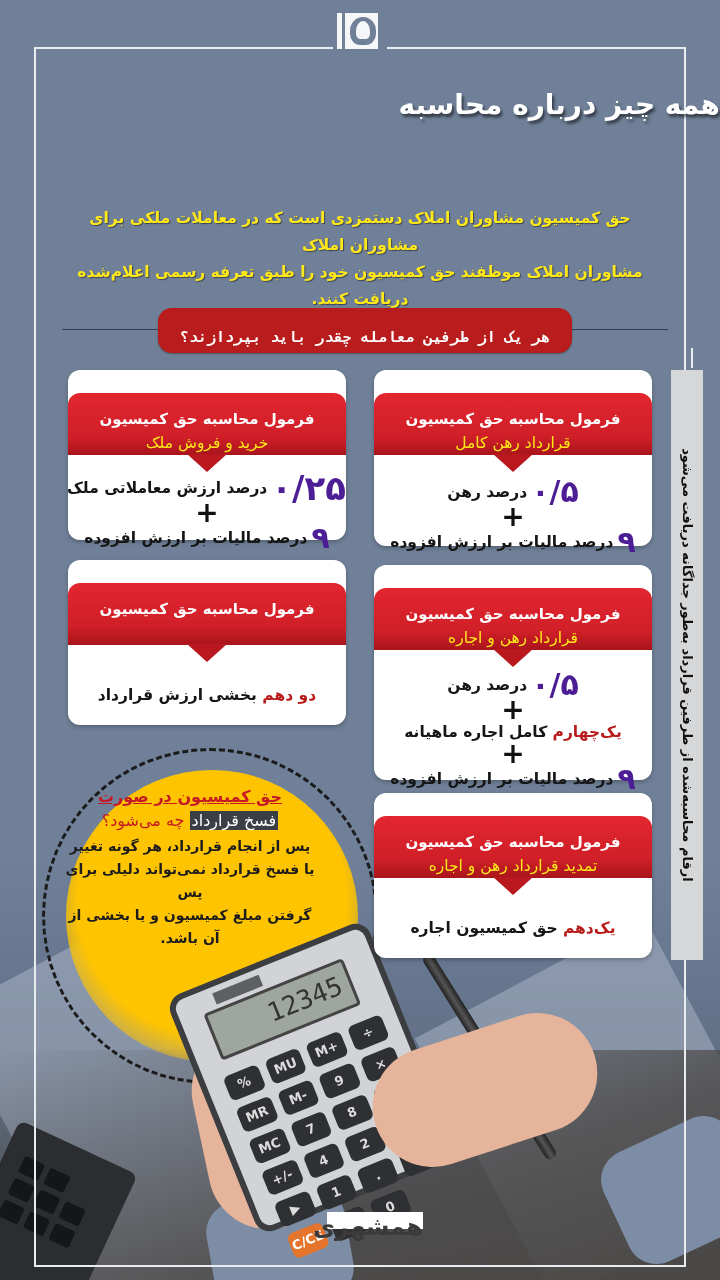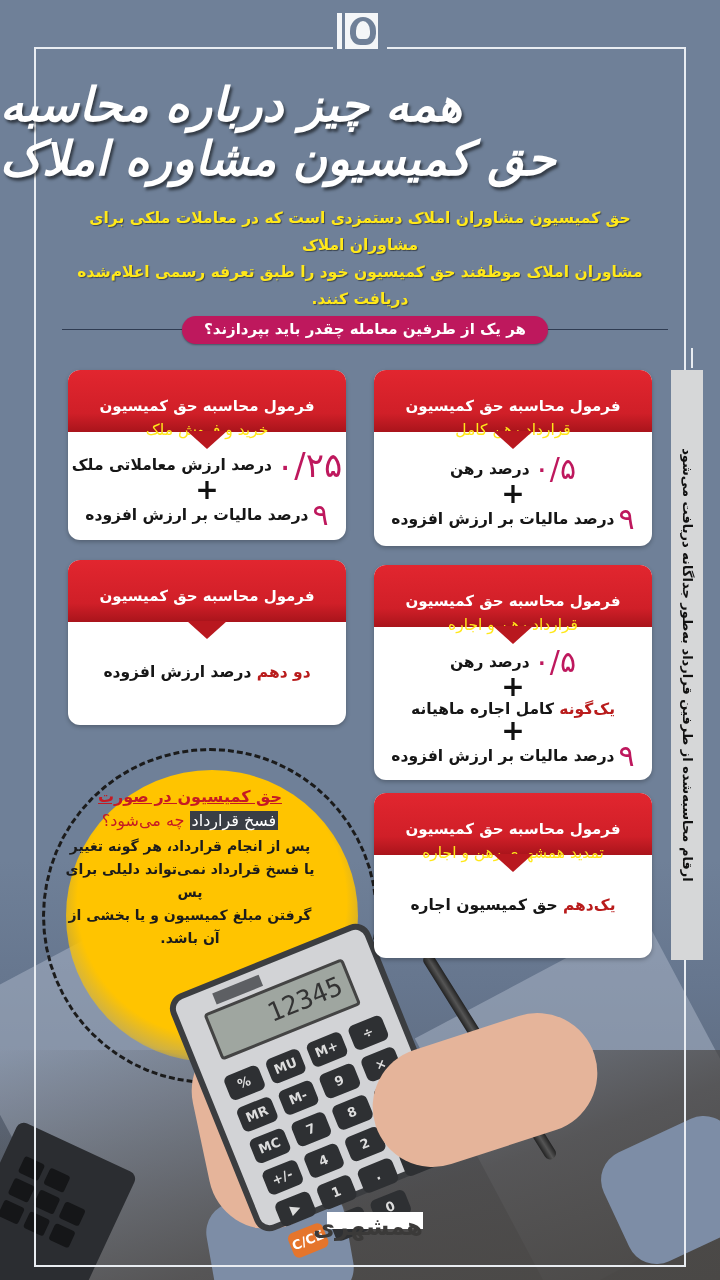--- a/index.html
+++ b/index.html
@@ -47,40 +47,39 @@
     border: 2px solid #e9edf2; border-bottom: 2px solid #e9edf2;
   }
   .logo-top {
     position: absolute; left: 333px; top: 10px; width: 54px; height: 42px;
     background: #6f8098; display: flex; align-items: center; justify-content: center;
   }
   .logo-top .box { width: 36px; height: 36px; background:#f4f6f8; position:relative; border-left: 3px solid #6f8098; box-shadow: -5px 0 0 #f4f6f8; }
   .logo-top .glyph { position:absolute; left: 5px; top: 4px; width: 26px; height: 28px; border-radius: 50% 50% 40% 40%; border: 6px solid #6f8098; border-top-width: 4px; }
 
   .title {
-    position: absolute; left: 0; right: 0; top: 78px; text-align: left;
-    color: #fff; font-weight: bold; font-size: 47px; line-height: 54px;
+    position: absolute; left: 0; right: 0; top: 78px; text-align: right;
+    color: #fff; font-weight: bold; font-size: 28px; line-height: 54px;
     text-shadow: 2px 3px 3px rgba(0,0,0,.55);
-    font-style: italic;
   }
   .intro {
     position: absolute; left: 55px; right: 55px; top: 205px; text-align: center;
     color: #ffe81a; font-weight: bold; font-size: 15.5px; line-height: 27px;
     text-shadow: 1px 1px 1px rgba(0,0,0,.45);
   }
   .question-row {
     position: absolute; left: 62px; right: 52px; top: 316px; height: 28px;
     display: flex; align-items: center; justify-content: center;
   }
   .question-row::before {
     content: ""; position: absolute; left: 0; right: 0; top: 13px; height: 1px; background: #2f3c52;
   }
   .question-pill {
-    position: relative; background: #be185d; color: #fff; font-weight: bold; font-size: 15px;
-    padding: 4px 22px 6px; border-radius: 14px; box-shadow: 0 1px 2px rgba(0,0,0,.35);
+    position: relative; background: #b91c1c; color: #fff; font-weight: bold; font-size: 15px;
+    padding: 20px 22px 6px; border-radius: 14px; box-shadow: 0 1px 2px rgba(0,0,0,.35); font-family: Liberation Mono, monospace;
   }
 
   
   .side-line { position:absolute; left: 691px; top: 348px; width: 2px; height: 20px; background:#e9edf2; }
   .side-note {
     position: absolute; left: 671px; top: 370px; width: 32px; height: 590px;
     background: #d6d7d8;
   }
   .side-note span {
     position: absolute; left: 50%; top: 50%;
@@ -88,32 +87,32 @@
     white-space: nowrap; font-size: 13px; font-weight: bold; color: #111;
   }
 
   
   .card {
     position: absolute; background: #fff; border-radius: 12px; overflow: visible;
     box-shadow: 0 2px 4px rgba(0,0,0,.25);
   }
   .card .head {
     position: relative; background: linear-gradient(180deg, #e2262f 0%, #d01f28 70%, #a9141b 100%);
-    border-radius: 12px 12px 0 0; text-align: center; padding-top: 24px; height: 62px;
+    border-radius: 12px 12px 0 0; text-align: center; padding-top: 14px; height: 62px; margin-top: 23px;
   }
   .card .head::after {
     content: ""; position: absolute; left: 50%; bottom: -17px; margin-left: -20px;
     width: 0; height: 0; border-left: 20px solid transparent; border-right: 20px solid transparent;
     border-top: 18px solid #b9181f;
   }
   .card .head .l1 { color: #fff; font-weight: bold; font-size: 15px; line-height: 24px; }
   .card .head .l2 { color: #ffe81a; font-weight: normal; font-size: 15.5px; line-height: 24px; }
   .card .body { text-align: center; padding-top: 20px; }
   .line { font-size: 15.5px; font-weight: bold; color: #161616; line-height: 24px; white-space: nowrap; }
-  .line .num { color: #be185d; font-size: 34px; font-weight: normal; vertical-align: middle; margin-left: 4px; line-height: 30px; }
+  .line .num { color: #4c1d95; font-size: 34px; font-weight: bold; vertical-align: middle; margin-left: 4px; line-height: 30px; }
   .line .num.small { font-size: 30px; }
   .line .red { color: #b91c1c; }
   .plus { font-size: 28px; font-weight: bold; line-height: 20px; color: #111; }
 
   
   .circle-dash {
     position: absolute; left: 42px; top: 748px; width: 336px; height: 336px; border-radius: 50%;
     border: 3px dashed #1b1b1b;
   }
   .circle-fill {
@@ -192,21 +191,20 @@
 
 <div class="frame"></div>
 <div class="logo-top">
   <div class="box">
       <div class="glyph"></div>
     </div>
 </div>
 
 <div class="title">
   <div>همه چیز درباره محاسبه</div>
-  <div>حق کمیسیون مشاوره املاک</div>
 </div>
 
 <div class="intro">
   <div>حق کمیسیون مشاوران املاک دستمزدی است که در معاملات ملکی برای مشاوران املاک</div>
   <div>مشاوران املاک موظفند حق کمیسیون خود را طبق تعرفه رسمی اعلام‌شده دریافت کنند.</div>
 </div>
 
 <div class="question-row">
   <div class="question-pill">هر یک از طرفین معامله چقدر باید بپردازند؟</div>
 </div>
@@ -241,39 +239,39 @@
 </div>
 
 <div class="card" style="left:374px; top:565px; width:278px; height:215px;">
   <div class="head">
     <div class="l1">فرمول محاسبه حق کمیسیون</div>
     <div class="l2">قرارداد رهن و اجاره</div>
   </div>
   <div class="body" style="padding-top:20px;">
     <div class="line"><span class="num small">۰/۵</span><span>درصد رهن</span></div>
     <div class="plus">+</div>
-    <div class="line"><span class="red">یک‌گونه</span> <span>کامل اجاره ماهیانه</span></div>
+    <div class="line"><span class="red">یک‌چهارم</span> <span>کامل اجاره ماهیانه</span></div>
     <div class="plus">+</div>
     <div class="line"><span class="num small">۹</span><span>درصد مالیات بر ارزش افزوده</span></div>
   </div>
 </div>
 
 <div class="card" style="left:68px; top:560px; width:278px; height:165px;">
   <div class="head">
     <div class="l1">فرمول محاسبه حق کمیسیون</div>
   </div>
   <div class="body" style="padding-top:38px;">
-    <div class="line"><span class="red">دو دهم</span> <span>درصد ارزش افزوده</span></div>
+    <div class="line"><span class="red">دو دهم</span> <span>بخشی ارزش قرارداد</span></div>
   </div>
 </div>
 
 <div class="card" style="left:374px; top:793px; width:278px; height:165px;">
   <div class="head">
     <div class="l1">فرمول محاسبه حق کمیسیون</div>
-    <div class="l2">تمدید همشهری رهن و اجاره</div>
+    <div class="l2">تمدید قرارداد رهن و اجاره</div>
   </div>
   <div class="body" style="padding-top:38px;">
     <div class="line"><span class="red">یک‌دهم</span> <span>حق کمیسیون اجاره</span></div>
   </div>
 </div>
 
 <div class="circle-text">
   <div class="t1">حق کمیسیون در صورت</div>
   <div class="t2"><span class="hl">فسخ قرارداد</span> <span>چه می‌شود؟</span></div>
   <div class="body">

